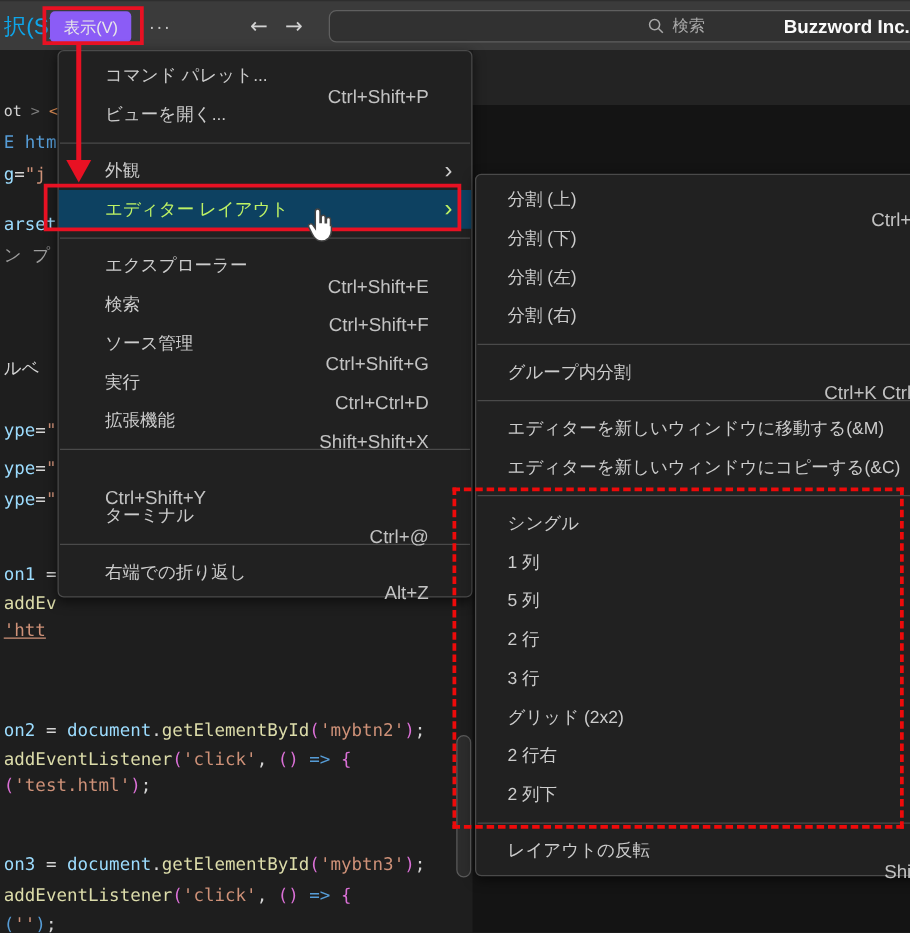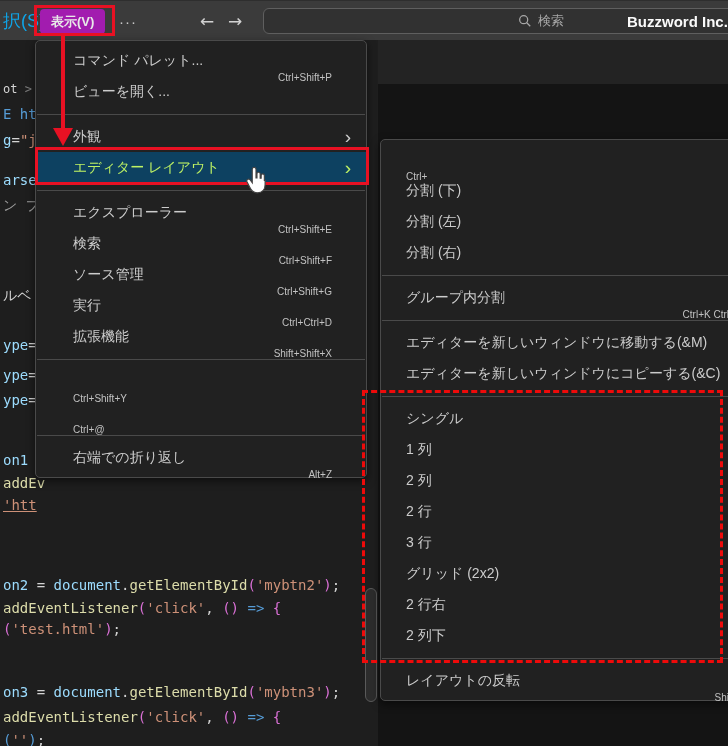--- a/index.html
+++ b/index.html
@@ -12,22 +12,22 @@
   }
   
   .titlebar {
     position:absolute; left:0; top:0; width:728px; height:40px;
     background:#3b3b3b; border-top:1px solid #2e2e2e; z-index:4;
   }
   .tb-item { position:absolute; top:0; height:40px; display:flex; align-items:center; color:#0ea5e9; font-size:18px; }
   .sel-partial { left:3px; }
   .view-btn {
     position:absolute; left:40px; top:8px; height:25px; padding:0 11px;
-    display:flex; align-items:center; background:#a21caf; border-radius:4px;
-    color:#e8e8e8; font-size:13px;font-weight:bold;
+    display:flex; align-items:center; background:#8b5cf6; border-radius:4px;
+    color:#e8e8e8; font-size:13px;
   }
   .more { left:119px; font-size:15px; letter-spacing:1px; color:#c8c8c8; }
   .nav-back { left:200px; font-size:17px; color:#d2d2d2; font-family:"DejaVu Sans",sans-serif;}
   .nav-fwd  { left:228px; font-size:17px; color:#d2d2d2; font-family:"DejaVu Sans",sans-serif;}
   .searchbox {
     position:absolute; left:263px; top:7px; width:560px; height:26px;
     background:#313131; border:1px solid #5f5f5f; border-radius:6px;
   }
   .search-inner { position:absolute; left:518px; top:0; height:40px; display:flex; align-items:center; gap:6px; color:#a9a9a9; font-size:13px; }
   .watermark { left:627px; color:#fafafa; font-weight:bold; font-size:15px; }
@@ -47,27 +47,27 @@
   .c-kw{color:#569cd6;} .c-attr{color:#9cdcfe;} .c-str{color:#ce9178;}
   .c-fn{color:#dcdcaa;} .c-brk{color:#da70d6;} .c-brk3{color:#569cd6;}
   .c-punct{color:#d4d4d4;} .c-gray{color:#9d9d9d;} .c-dim{color:#7d7d7d;}
   .c-tag{color:#e8945a;} .c-link{color:#ce9178; text-decoration:underline;}
   .fs12{font-size:12px;}
   
   .menu-panel {
     position:absolute; background:#212121; border:1px solid #4a4a4a; border-radius:5px;
     padding:4px 0; z-index:5; box-shadow:0 3px 9px rgba(0,0,0,0.55);
   }
-  #main-menu { left:35px; top:40px; width:332px; }
+  #main-menu { left:46px; top:40px; width:332px; }
   #layout-submenu { left:380px; top:139px; width:370px; }
   .menu-row { position:relative; height:31px; display:flex; align-items:center; }
   #main-menu .menu-row { padding:0 34px 0 37px; }
   #layout-submenu .menu-row { padding:0 20px 0 25px; }
   .menu-label { flex:1; color:#cccccc; font-size:14px; white-space:nowrap; overflow:hidden; }
-  .menu-shortcut { color:#c2c2c2; font-size:10px; white-space:nowrap;margin-top:34px; }
+  .menu-shortcut { color:#c2c2c2; font-size:15px; white-space:nowrap;margin-top:34px; }
   .menu-chev { position:absolute; right:15px; top:0; height:31px; display:flex; align-items:center; color:#cccccc; font-size:19px; }
   .menu-sep { height:1px; background:#4a4a4a; margin:7px 1px 6px 1px; }
   .menu-row.hl { background:#0d4161; }
   .menu-row.hl .menu-label, .menu-row.hl .menu-chev { color:#bef264; }
   
   .red-box1 { position:absolute; left:34px; top:5px; width:81px; height:31px; border:3px solid #e81123; z-index:10; }
   .red-arrow-line { position:absolute; left:61px; top:36px; width:4px; height:94px; background:#e81123; z-index:10; }
   .red-arrow-head { position:absolute; left:53px; top:128px; width:0; height:0;
     border-left:10px solid transparent; border-right:10px solid transparent; border-top:18px solid #e81123; z-index:10; }
   .red-box2 { position:absolute; left:35px; top:147px; width:334px; height:38px; border:3px solid #e81123; z-index:8; }
@@ -158,31 +158,33 @@
     </div>
     <div class="menu-row">
       <span class="menu-label">拡張機能</span>
       <span class="menu-shortcut">Shift+Shift+X</span>
     </div>
     <div class="menu-sep"></div>
     <div class="menu-row">
       <span class="menu-shortcut">Ctrl+Shift+Y</span>
     </div>
     <div class="menu-row">
+      <span class="menu-label">ターミナル</span>
       <span class="menu-shortcut">Ctrl+@</span>
     </div>
     <div class="menu-sep"></div>
     <div class="menu-row">
       <span class="menu-label">右端での折り返し</span>
       <span class="menu-shortcut">Alt+Z</span>
     </div>
   </div>
 
 <div id="layout-submenu" class="menu-panel">
     <div class="menu-row">
+      <span class="menu-label">分割 (上)</span>
       <span class="menu-shortcut">Ctrl+</span>
     </div>
     <div class="menu-row">
       <span class="menu-label">分割 (下)</span>
     </div>
     <div class="menu-row">
       <span class="menu-label">分割 (左)</span>
     </div>
     <div class="menu-row">
       <span class="menu-label">分割 (右)</span>
@@ -200,21 +202,21 @@
       <span class="menu-label">エディターを新しいウィンドウにコピーする(&amp;C)</span>
     </div>
     <div class="menu-sep"></div>
     <div class="menu-row">
       <span class="menu-label">シングル</span>
     </div>
     <div class="menu-row">
       <span class="menu-label">1 列</span>
     </div>
     <div class="menu-row">
-      <span class="menu-label">2 列</span>
+      <span class="menu-label">5 列</span>
     </div>
     <div class="menu-row">
       <span class="menu-label">2 行</span>
     </div>
     <div class="menu-row">
       <span class="menu-label">3 行</span>
     </div>
     <div class="menu-row">
       <span class="menu-label">グリッド (2x2)</span>
     </div>

